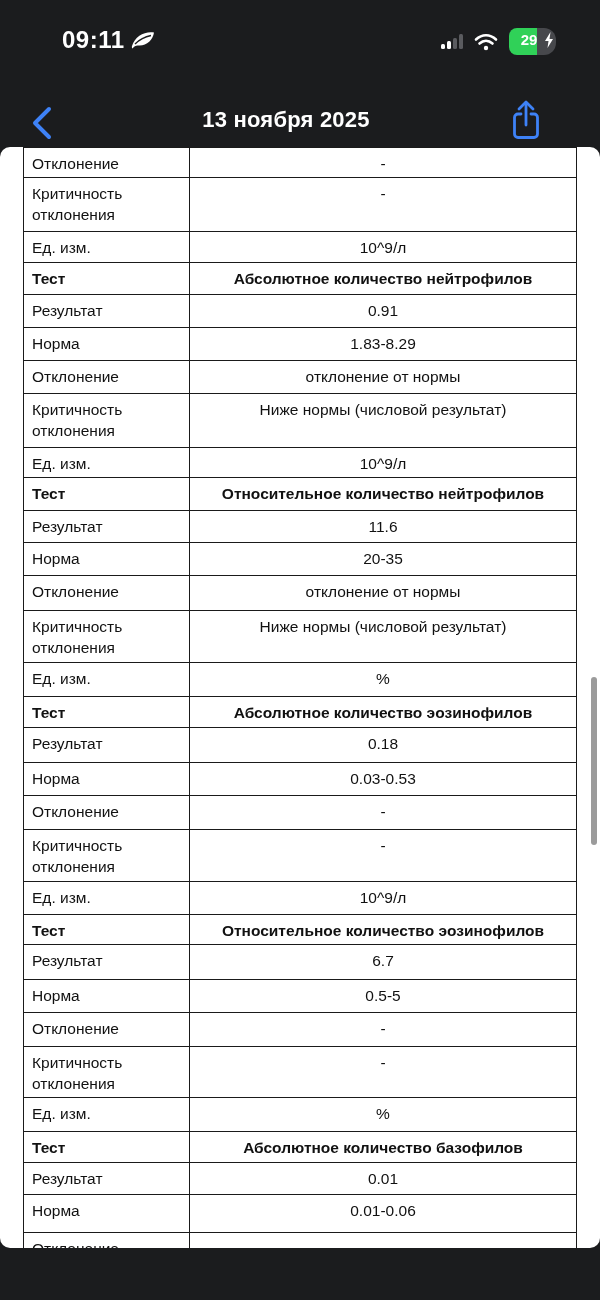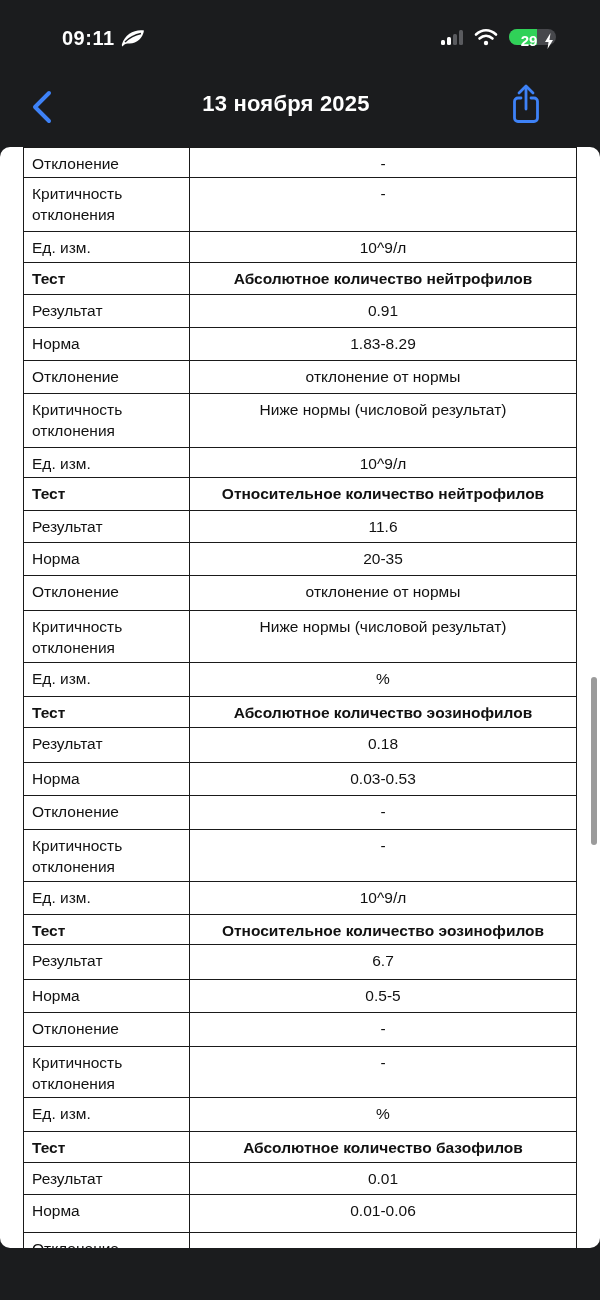--- a/index.html
+++ b/index.html
@@ -6,36 +6,36 @@
   html,body { background:#000; }
   .screen {
     position:relative; width:600px; height:1300px;
     background:#1b1c1e; overflow:hidden;
     font-family:"Liberation Sans", sans-serif;
   }
 
   
   .status-bar { position:absolute; top:0; left:0; width:600px; height:75px; }
   .sb-left { position:absolute; left:62px; top:26px; display:flex; align-items:center; gap:5px; }
-  .sb-time { color:#fff; font-size:20px; font-weight:700; letter-spacing:.5px; }
+  .sb-time { color:#fff; font-size:24px; font-weight:700; letter-spacing:.5px; }
   .leaf { width:26px; height:22px; margin-top:2px; }
   .sb-right { position:absolute; right:44px; top:28px; display:flex; align-items:center; gap:11px; }
   .cell-bars { display:flex; align-items:flex-end; gap:2px; height:15px; }
   .cell-bars i { display:block; width:4px; border-radius:1.5px; background:#5a5b5f; }
   .cell-bars i.on { background:#fff; }
   .b1{height:5px} .b2{height:8px} .b3{height:11px} .b4{height:15px}
   .wifi { width:24px; height:18px; }
-  .battery { position:relative; width:47px; height:16px; background:#47484c; border-radius:12px; overflow:visible; }
+  .battery { position:relative; width:47px; height:27px; background:#47484c; border-radius:12px; overflow:visible; }
   .battery .fill { position:absolute; left:0; top:0; bottom:0; width:28px; background:#30d158; border-radius:8px 0 0 8px; }
   .battery .pct { position:absolute; left:0; top:0; width:40px; height:24px; line-height:24px;
     text-align:center; color:#fff; font-size:15px; font-weight:700; }
   .battery .bolt { position:absolute; right:1px; top:3px; width:12px; height:18px; }
 
   
-  .nav-bar { position:absolute; top:75px; left:0; width:572px; height:72px; }
+  .nav-bar { position:absolute; top:91px; left:0; width:572px; height:72px; }
   .back-btn { position:absolute; left:28px; top:13px; width:30px; height:38px; cursor:pointer; }
   .nav-title { position:absolute; left:0; right:0; top:16px; text-align:center;
     color:#fff; font-size:22px; font-weight:700; letter-spacing:.2px; }
   .share-btn { position:absolute; right:28px; top:8px; width:36px; height:42px; cursor:pointer; }
 
   
   .page { position:absolute; top:147px; left:0; width:600px; height:1101px;
     background:#fff; border-radius:10px; overflow:hidden; }
   table.results { border-collapse:collapse; table-layout:fixed;
     margin-left:23px; margin-top:0; width:553px; }

